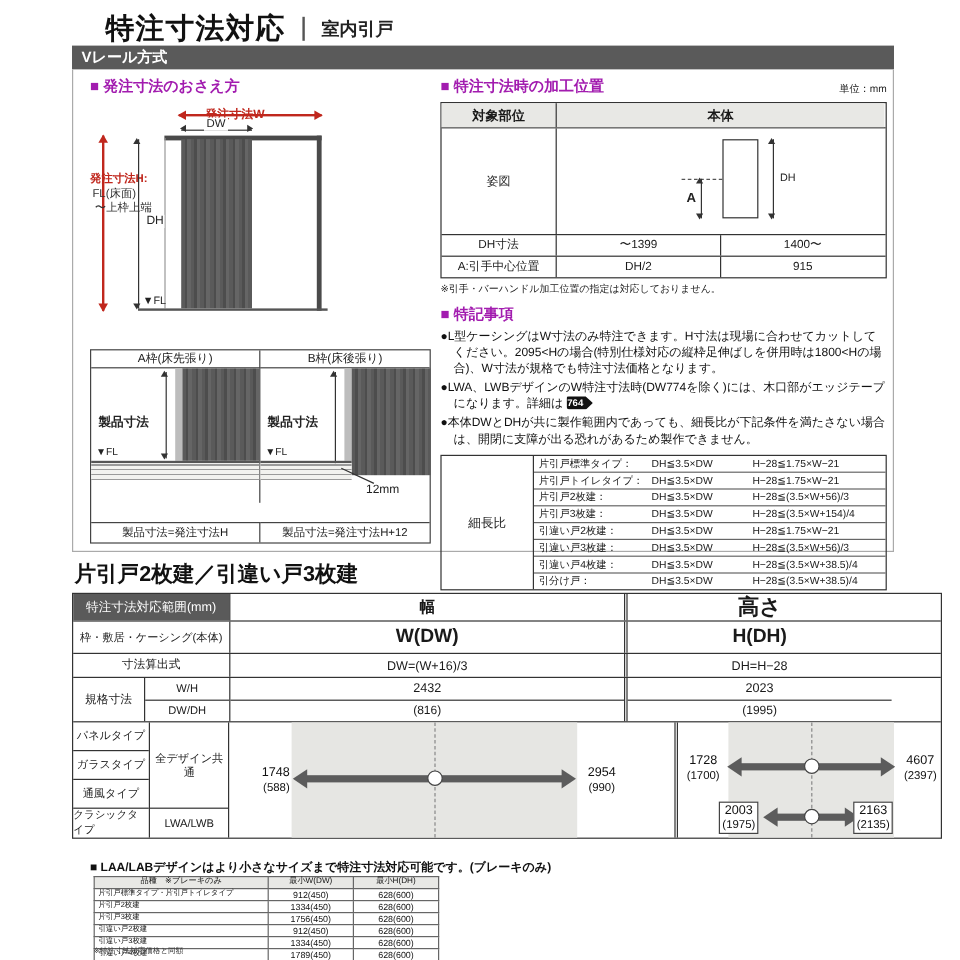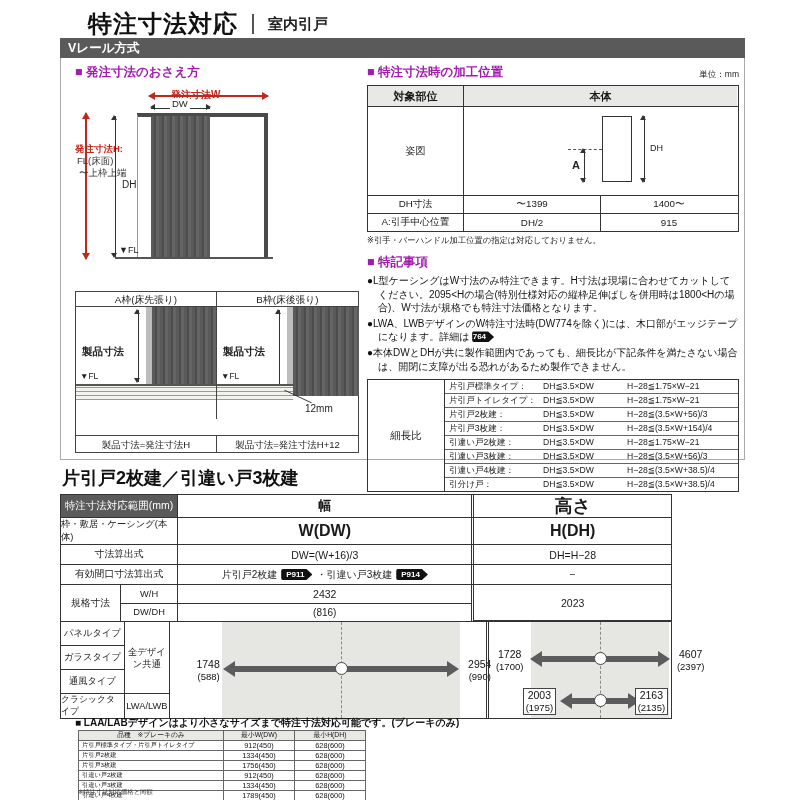--- a/index.html
+++ b/index.html
@@ -54,21 +54,21 @@
   .badge{display:inline-block;background:#111;color:#fff;font-weight:bold;font-size:8px;line-height:11px;padding:0 8px 0 5px;
          clip-path:polygon(0 0,calc(100% - 6px) 0,100% 50%,calc(100% - 6px) 100%,0 100%);border-radius:2px 0 0 2px;vertical-align:1px;}
   .slender{display:flex;width:372px;border:1px solid #333;box-sizing:border-box;margin-top:6px;}
   .slender .lab{width:76px;display:flex;align-items:center;justify-content:center;font-size:10.5px;border-right:1px solid #333;}
   .srow{height:13px;line-height:13px;border-top:1px solid #666;font-size:8.6px;white-space:nowrap;padding-left:4px;}
   .srow:first-child{border-top:none;}
   .srow .c1{display:inline-block;width:94px;}
   .srow .c2{display:inline-block;width:84px;}
   
   .sec2{position:absolute;left:62px;top:466px;font-size:18px;font-weight:bold;color:#111;}
-  .mt{position:absolute;left:60px;top:494px;width:612px;border:1.5px solid #333;box-sizing:border-box;background:#fff;}
+  .mt{position:absolute;left:60px;top:494px;width:725px;border:1.5px solid #333;box-sizing:border-box;background:#fff;}
   .mrow{display:flex;border-top:1px solid #333;}
   .mrow:first-child{border-top:none;}
   .mc{box-sizing:border-box;display:flex;align-items:center;justify-content:center;border-left:1px solid #333;}
   .mc.first{border-left:none;}
   .mc.dbl{border-left:3px double #333;}
   .cL{width:130px;}.cW{width:329px;}.cH{width:223px;}
   .dark{background:#5a5a5a;color:#fff;}
   .band{position:absolute;background:#e6e6e3;top:0;bottom:0;}
   .dash{position:absolute;border-left:1px dashed #888;top:0;bottom:0;}
   .range{position:absolute;height:6px;background:#5c5c5c;}
@@ -224,44 +224,35 @@
     <div class="mrow" style="height:26px;">
       <div class="mc first cL" style="font-size:9.3px;">枠・敷居・ケーシング(本体)</div>
       <div class="mc cW" style="font-weight:bold;font-size:16px;">W(DW)</div>
       <div class="mc dbl cH" style="font-weight:bold;font-size:16px;">H(DH)</div>
     </div>
     <div class="mrow" style="height:19px;">
       <div class="mc first cL" style="font-size:9.8px;">寸法算出式</div>
       <div class="mc cW" style="font-size:10.5px;">DW=(W+16)/3</div>
       <div class="mc dbl cH" style="font-size:10.5px;">DH=H−28</div>
     </div>
-    <div class="mrow" style="height:19px;">
-      <div class="mc first cL" style="font-size:9.8px;">有効間口寸法算出式</div>
-      <div class="mc cW" style="font-size:10px;gap:4px;">
-        <span>片引戸2枚建</span>
-        <span class="badge">P911</span>
-        <span>・引違い戸3枚建</span>
-        <span class="badge">P914</span>
-      </div>
-      <div class="mc dbl cH" style="font-size:10px;">−</div>
-    </div>
     <div class="mrow" style="height:36px;">
       <div class="mc first cL" style="padding:0;align-items:stretch;">
         <div style="width:60px;display:flex;align-items:center;justify-content:center;font-size:9.8px;border-right:1px solid #333;box-sizing:border-box;">規格寸法</div>
         <div style="flex:1;display:flex;flex-direction:column;">
           <div style="flex:1;display:flex;align-items:center;justify-content:center;font-size:9.3px;border-bottom:1px solid #333;box-sizing:border-box;">W/H</div>
           <div style="flex:1;display:flex;align-items:center;justify-content:center;font-size:9.3px;">DW/DH</div>
         </div>
       </div>
       <div class="mc cW" style="padding:0;flex-direction:column;align-items:stretch;">
         <div style="flex:1;display:flex;align-items:center;justify-content:center;font-size:10.5px;border-bottom:1px solid #333;box-sizing:border-box;">2432</div>
         <div style="flex:1;display:flex;align-items:center;justify-content:center;font-size:10px;">(816)</div>
       </div>
       <div class="mc dbl cH" style="padding:0;flex-direction:column;align-items:stretch;">
         <div style="flex:1;display:flex;align-items:center;justify-content:center;font-size:10.5px;border-bottom:1px solid #333;box-sizing:border-box;">2023</div>
+        <div style="flex:1;display:flex;align-items:center;justify-content:center;font-size:10px;">(1995)</div>
       </div>
     </div>
 
     <div class="mrow" style="height:96px;">
       <div class="mc first cL" style="padding:0;align-items:stretch;">
         <div style="width:64px;display:flex;flex-direction:column;border-right:1px solid #333;box-sizing:border-box;">
           <div style="flex:1;display:flex;align-items:center;justify-content:center;font-size:9.3px;border-bottom:1px solid #333;">パネルタイプ</div>
           <div style="flex:1;display:flex;align-items:center;justify-content:center;font-size:9.3px;border-bottom:1px solid #333;">ガラスタイプ</div>
           <div style="flex:1;display:flex;align-items:center;justify-content:center;font-size:9.3px;border-bottom:1px solid #333;">通風タイプ</div>
           <div style="flex:1;display:flex;align-items:center;justify-content:center;font-size:8.8px;">クラシックタイプ</div>

